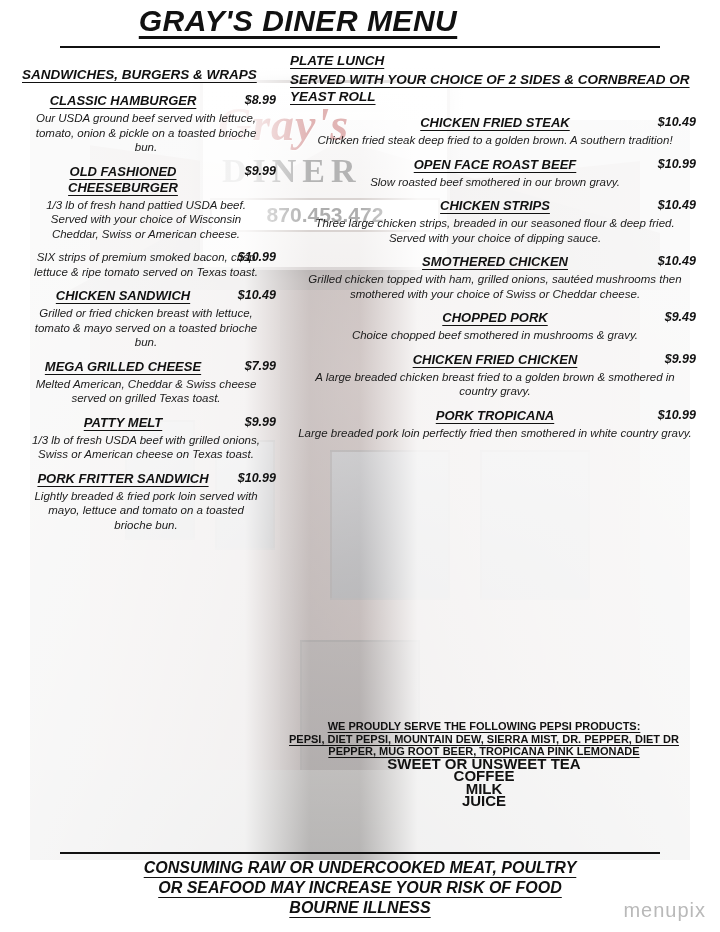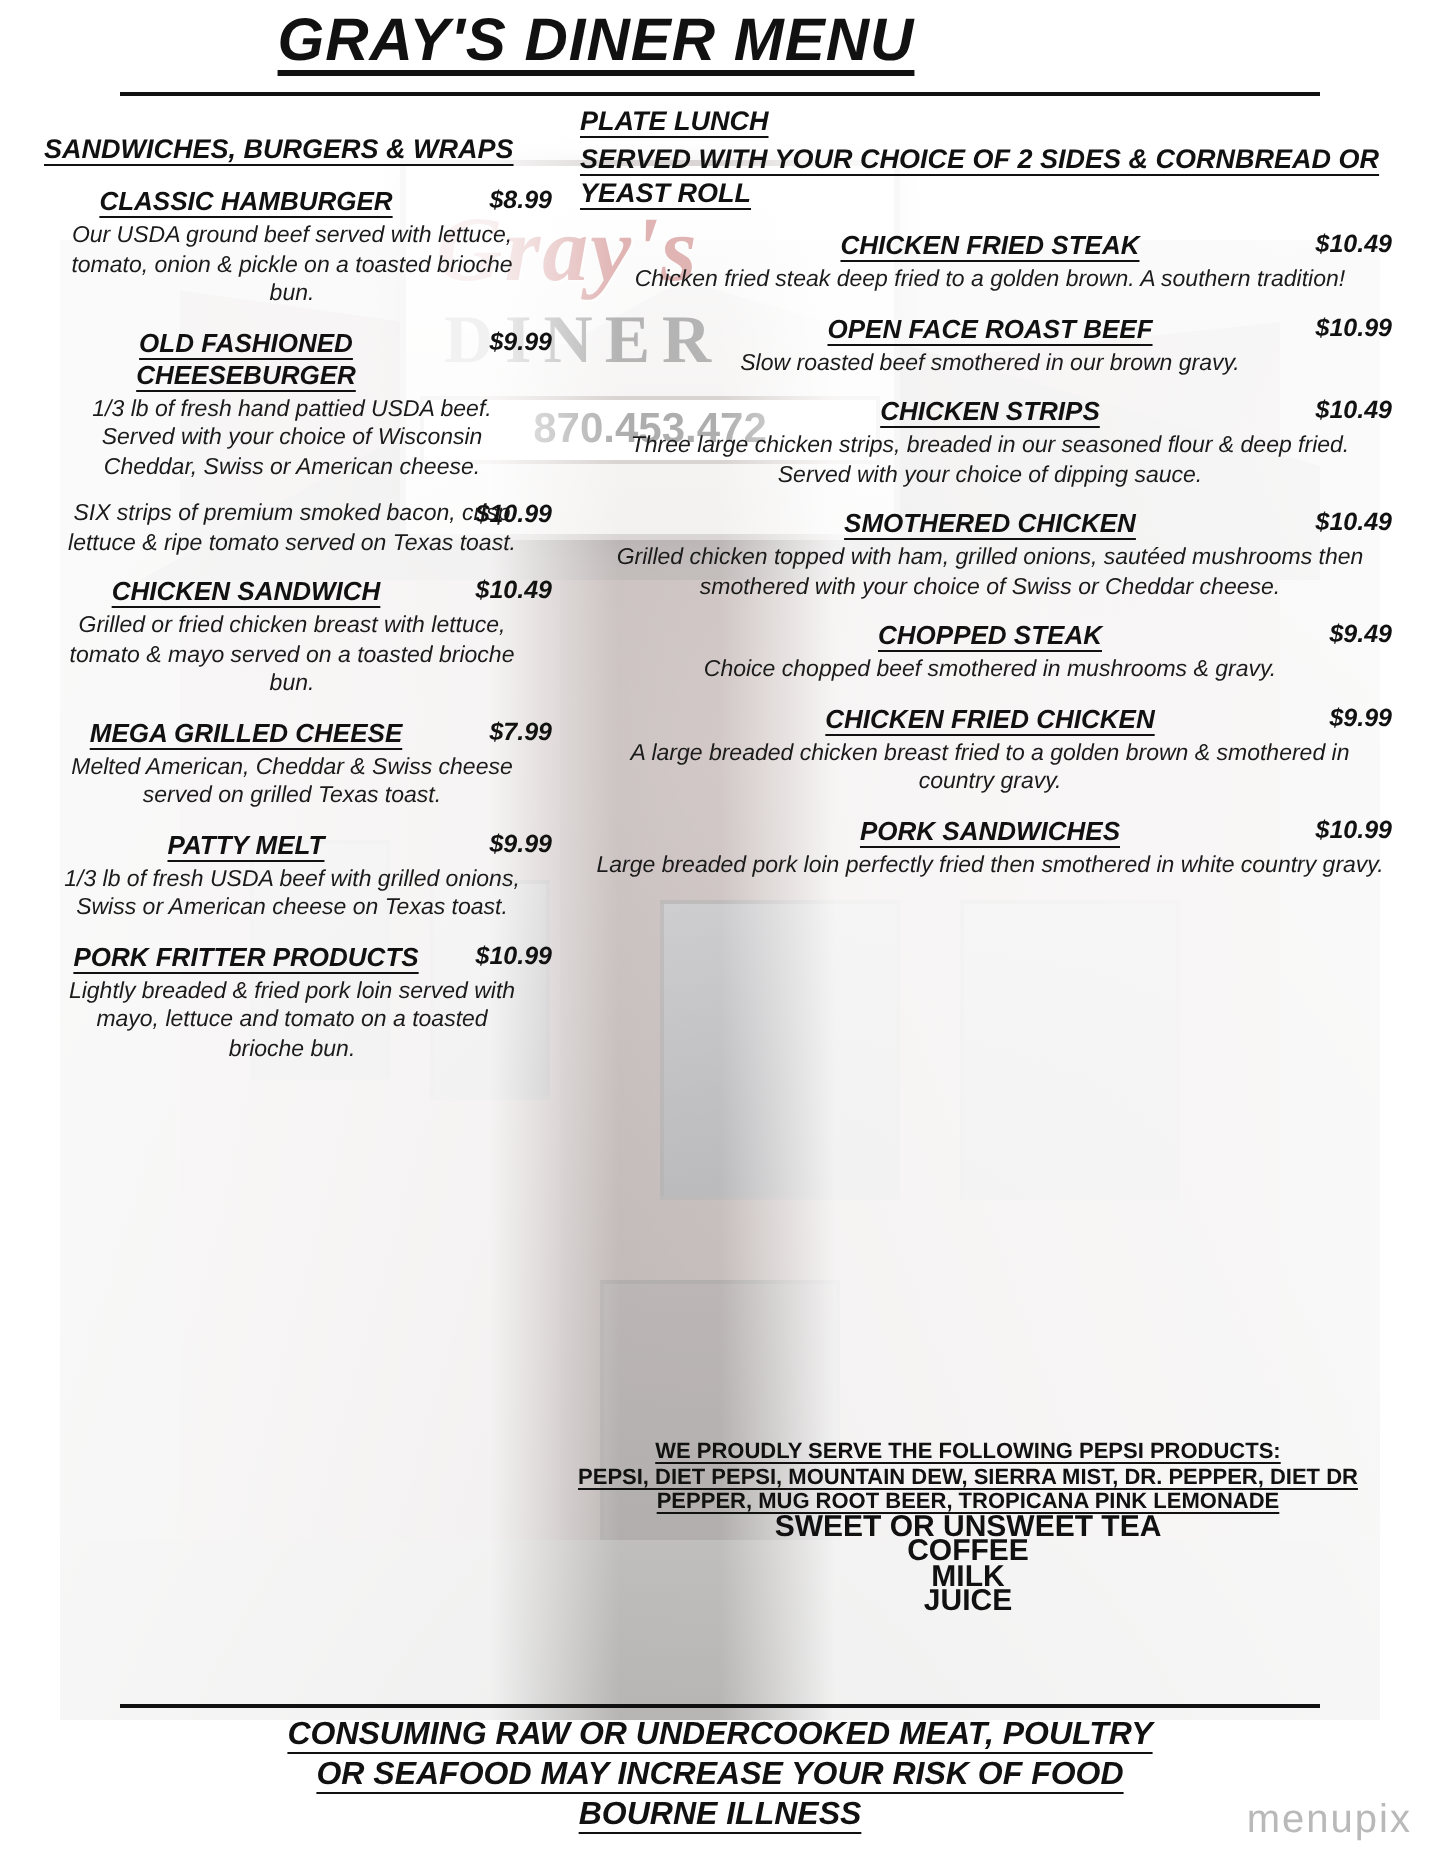--- a/index.html
+++ b/index.html
@@ -246,21 +246,21 @@
       <div class="item-desc">Melted American, Cheddar &amp; Swiss cheese served on grilled Texas toast.</div>
     </div>
 
     <div class="item">
       <div class="item-name">PATTY MELT</div>
       <div class="item-price">$9.99</div>
       <div class="item-desc">1/3 lb of fresh USDA beef with grilled onions, Swiss or American cheese on Texas toast.</div>
     </div>
 
     <div class="item">
-      <div class="item-name">PORK FRITTER PRODUCTS</div>
+      <div class="item-name">PORK FRITTER SANDWICH</div>
       <div class="item-price">$10.99</div>
       <div class="item-desc">Lightly breaded &amp; fried pork loin served with mayo, lettuce and tomato on a toasted brioche bun.</div>
     </div>
   </div>
 
   <div class="col" id="col-right">
     <div class="section-head">PLATE LUNCH</div>
     <div class="section-head" style="margin-top:-8px;">SERVED WITH YOUR CHOICE OF 2 SIDES &amp; CORNBREAD OR YEAST ROLL</div>
 
     <div class="item">
@@ -281,33 +281,33 @@
       <div class="item-desc">Three large chicken strips, breaded in our seasoned flour &amp; deep fried. Served with your choice of dipping sauce.</div>
     </div>
 
     <div class="item">
       <div class="item-name">SMOTHERED CHICKEN</div>
       <div class="item-price">$10.49</div>
       <div class="item-desc">Grilled chicken topped with ham, grilled onions, sautéed mushrooms then smothered with your choice of Swiss or Cheddar cheese.</div>
     </div>
 
     <div class="item">
-      <div class="item-name">CHOPPED STEAK</div>
+      <div class="item-name">CHOPPED PORK</div>
       <div class="item-price">$9.49</div>
       <div class="item-desc">Choice chopped beef smothered in mushrooms &amp; gravy.</div>
     </div>
 
     <div class="item">
       <div class="item-name">CHICKEN FRIED CHICKEN</div>
       <div class="item-price">$9.99</div>
       <div class="item-desc">A large breaded chicken breast fried to a golden brown &amp; smothered in country gravy.</div>
     </div>
 
     <div class="item">
-      <div class="item-name">PORK SANDWICHES</div>
+      <div class="item-name">PORK TROPICANA</div>
       <div class="item-price">$10.99</div>
       <div class="item-desc">Large breaded pork loin perfectly fried then smothered in white country gravy.</div>
     </div>
   </div>
 
   <div id="pepsi-block">
     <div class="line-u">WE PROUDLY SERVE THE FOLLOWING PEPSI PRODUCTS:</div>
     <div class="line-u">PEPSI, DIET PEPSI, MOUNTAIN DEW, SIERRA MIST, DR. PEPPER, DIET DR</div>
     <div class="line-u">PEPPER, MUG ROOT BEER, TROPICANA PINK LEMONADE</div>
     <div class="small">SWEET OR UNSWEET TEA</div>

